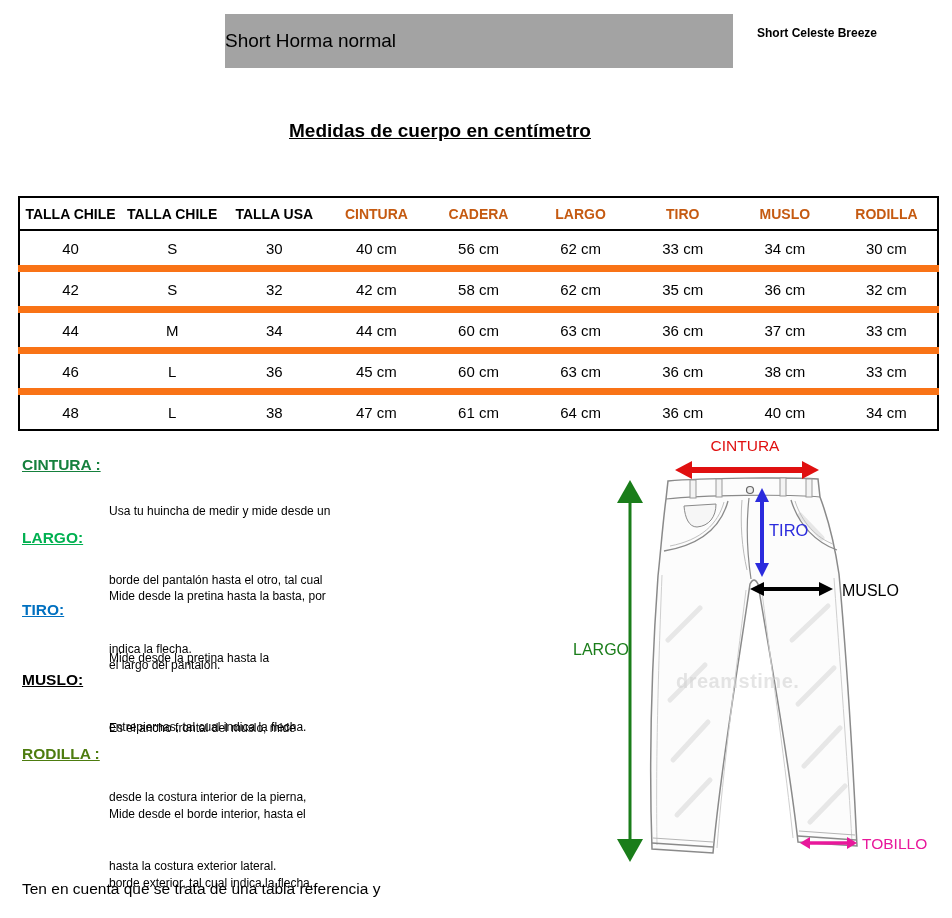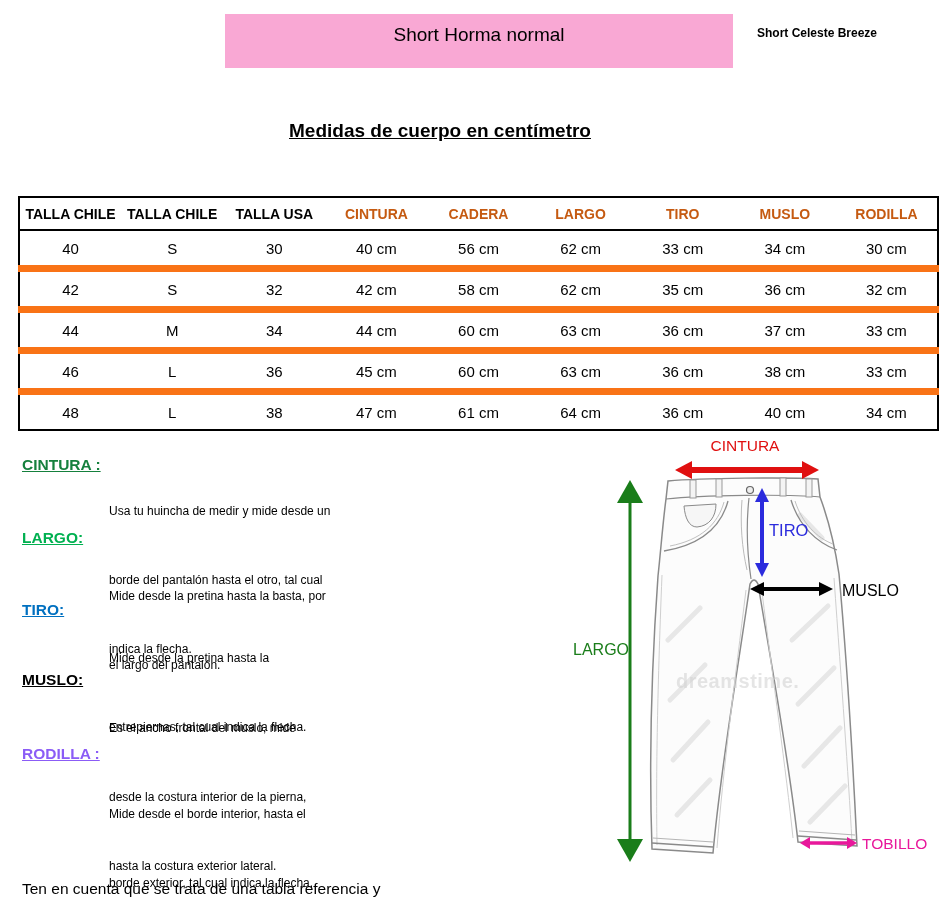--- a/index.html
+++ b/index.html
@@ -3,22 +3,22 @@
 <meta charset="utf-8">
 <style>
   html,body{margin:0;padding:0;}
   body{
     width:952px;height:918px;background:#ffffff;position:relative;
     font-family:"Liberation Sans", sans-serif;color:#000;overflow:hidden;
   }
   .abs{position:absolute;}
 
   
-  .banner{left:225px;top:14px;width:508px;height:54px;background:#f9a8d4;
-          box-sizing:border-box;text-align:center;padding-top:10px;
+  .banner{left:225px;top:14px;width:508px;height:54px;background:#a3a3a3;
+          box-sizing:border-box;text-align:left;padding-top:16px;
           font-size:19px;font-weight:400;}
   .product{left:757px;top:26px;font-size:12px;font-weight:bold;white-space:pre;}
   .title{left:0;top:120px;width:880px;text-align:center;font-size:19px;font-weight:bold;}
   .title span{text-decoration:underline;}
 
   
   .table-wrap{left:18px;top:196px;width:822px;}
   table.size{border-collapse:collapse;table-layout:fixed;width:921px;
              border:2px solid #000;}
   table.size th, table.size td{text-align:center;vertical-align:middle;padding:0;
@@ -26,21 +26,21 @@
   table.size th{height:31px;font-size:14px;font-weight:bold;border-bottom:2px solid #000;}
   table.size td{height:34px;font-size:15px;}
   table.size tbody tr + tr td{border-top:7px solid #f97316;}
   th.orange{color:#C55A11;}
 
   
   .def-label{position:absolute;left:22px;font-size:15.5px;font-weight:bold;
              text-decoration:underline;white-space:pre;}
   .def-text{position:absolute;left:109px;font-size:12px;line-height:23px;white-space:pre;}
   .c-red{color:#15803d}.c-green{color:#00B050}.c-blue{color:#0070C0}
-  .c-black{color:#000000}.c-magenta{color:#8b5cf6}
+  .c-black{color:#000000}.c-magenta{color:#4d7c0f}
 
   .footer{left:22px;top:838px;font-size:15.5px;line-height:20.5px;white-space:pre;}
 
   
   .diagram{left:553px;top:423px;width:399px;height:495px;}
   svg text{font-family:"Liberation Sans", sans-serif;}
 </style>
 </head>
 <body>
 

